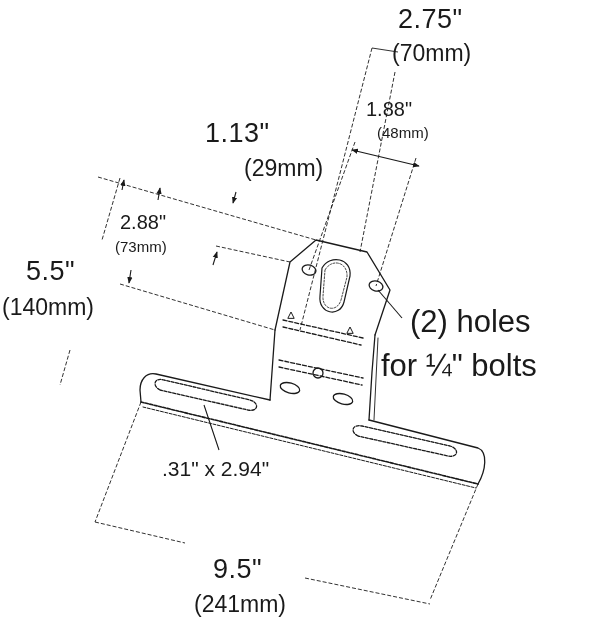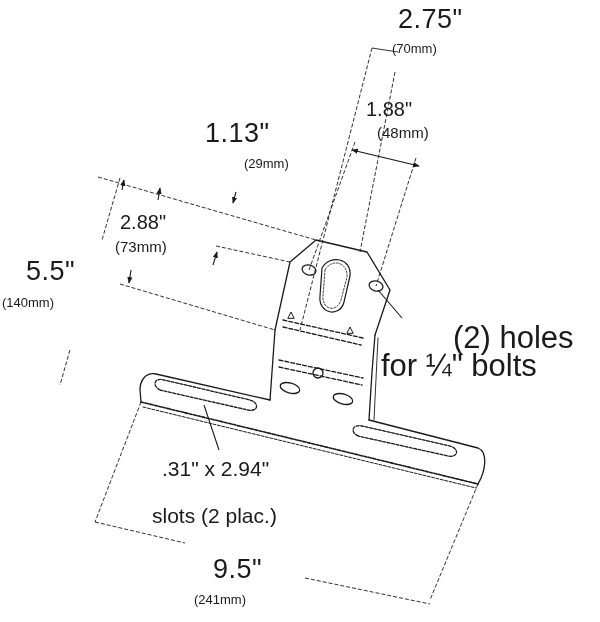--- a/index.html
+++ b/index.html
@@ -3,21 +3,21 @@
   <meta charset="utf-8">
   <style>
     html, body { margin: 0; padding: 0; background: #ffffff; }
     body { width: 600px; height: 622px; position: relative; overflow: hidden;
            font-family: "Liberation Sans", "DejaVu Sans", sans-serif; color: #1a1a1a; }
     .canvas { position: absolute; left: 0; top: 0; width: 600px; height: 622px; }
     svg.art { position: absolute; left: 0; top: 0; }
     .lbl { position: absolute; white-space: nowrap; line-height: 1; color: #1a1a1a; }
     .big { font-size: 27px; letter-spacing: 0.5px; }
     .mid { font-size: 20px; }
-    .mm  { font-size: 13px; }
+    .mm  { font-size: 23px; }
     .mms { font-size: 15px; }
     .note { font-size: 31px; }
     .sl1 { font-size: 21px; }
     .sl2 { font-size: 15px; }
     .sl3 { font-size: 21px; }
   </style>
 </head>
 <body>
 
 <div class="canvas">
@@ -117,22 +117,21 @@
 
   <div class="lbl big" style="left:205px; top:120px;">1.13"</div>
   <div class="lbl mm" style="left:196px; top:157px;margin-left:48px;">(29mm)</div>
 
   <div class="lbl mid" style="left:120px; top:212px;">2.88"</div>
   <div class="lbl mms" style="left:115px; top:239px;">(73mm)</div>
 
   <div class="lbl big" style="left:26px; top:258px;">5.5"</div>
   <div class="lbl mm" style="left:2px; top:296px;">(140mm)</div>
 
-  <div class="lbl note" style="left:410px; top:322px;margin-left:43px;">(2) holes</div>
+  <div class="lbl note" style="left:410px; top:306px;">(2) holes</div>
   <div class="lbl note" style="left:381px; top:350px;">for ¼" bolts</div>
 
   <div class="lbl sl1" style="left:162px; top:458px;">.31" x 2.94"</div>
-  <div class="lbl sl3" style="left:152px; top:505px;">slots (2 plac.)</div>
 
   <div class="lbl big" style="left:213px; top:556px;">9.5"</div>
   <div class="lbl mm" style="left:194px; top:593px;">(241mm)</div>
 
 </div>
 
 </body></html>

